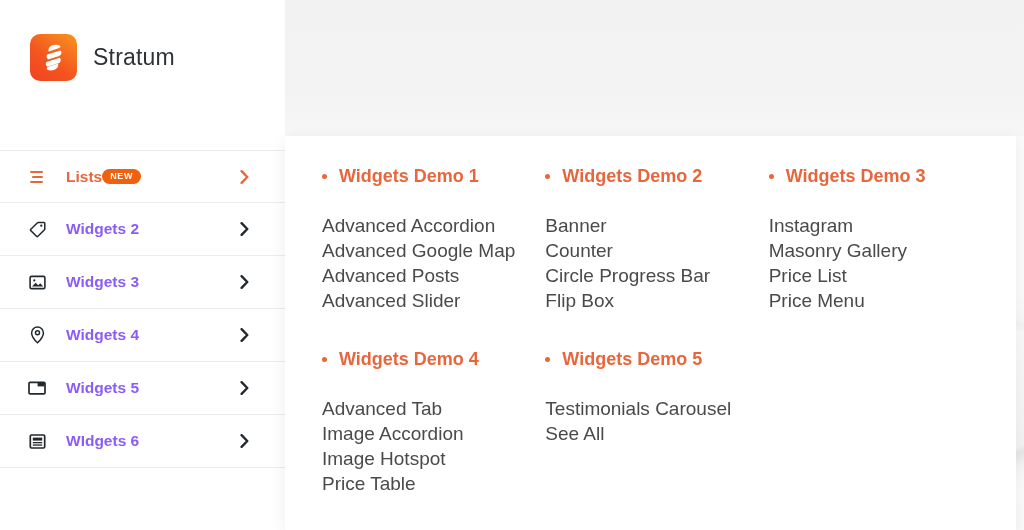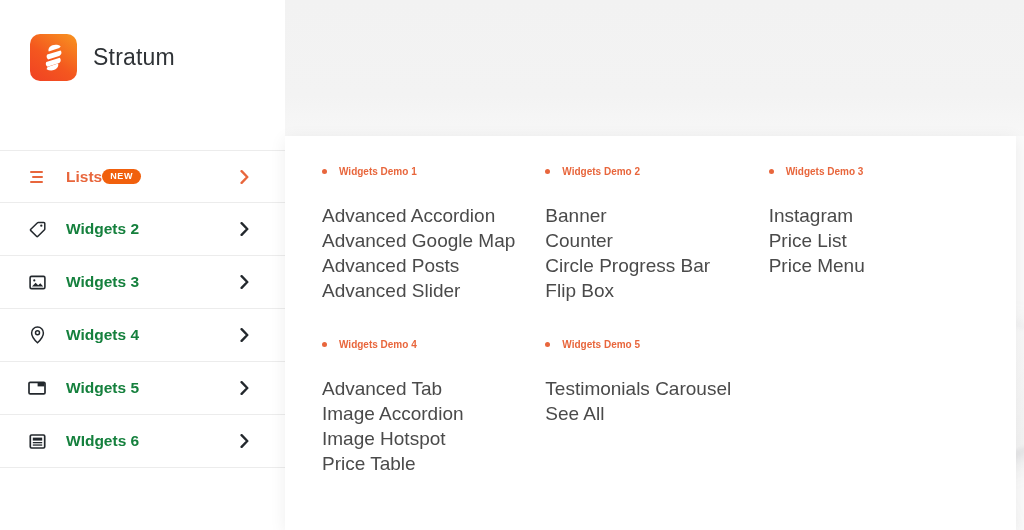--- a/index.html
+++ b/index.html
@@ -134,21 +134,21 @@
     flex: none;
     display: flex;
     align-items: center;
     justify-content: center;
     color: #23282d;
   }
   .nav-label {
     margin-left: 20px;
     font-size: 15.5px;
     font-weight: bold;
-    color: #15803d;
+    color: #8b5cf6;
     white-space: nowrap;
   }
   .nav-item.active .nav-icon,
   .nav-item.active .nav-label { color: #e8663c; }
   .nav-item.active .nav-label { font-weight: bold; }
   .badge {
     background: #f1600d;
     color: #ffffff;
     font-size: 9px;
     font-weight: bold;
@@ -195,21 +195,21 @@
     margin-bottom: 26px;
   }
   .col-dot {
     width: 5px;
     height: 5px;
     border-radius: 50%;
     background: #e8663c;
     flex: none;
   }
   .col-title {
-    font-size: 10px;
+    font-size: 18px;
     font-weight: bold;
     color: #e8663c;
     white-space: nowrap;
   }
   .col-list { padding-left: 0; }
   .col-link {
     font-size: 19px;
     color: #4a4a4a;
     line-height: 25px;
     white-space: nowrap;
@@ -377,20 +377,21 @@
       </div>
     </div>
 
     <div class="mega-col">
       <div class="col-head">
         <span class="col-dot"></span>
         <span class="col-title">Widgets Demo 3</span>
       </div>
       <div class="col-list">
         <div class="col-link">Instagram</div>
+        <div class="col-link">Masonry Gallery</div>
         <div class="col-link">Price List</div>
         <div class="col-link">Price Menu</div>
       </div>
     </div>
 
   </div>
 
   <div class="mega-row mega-row-2">
 
     <div class="mega-col">

